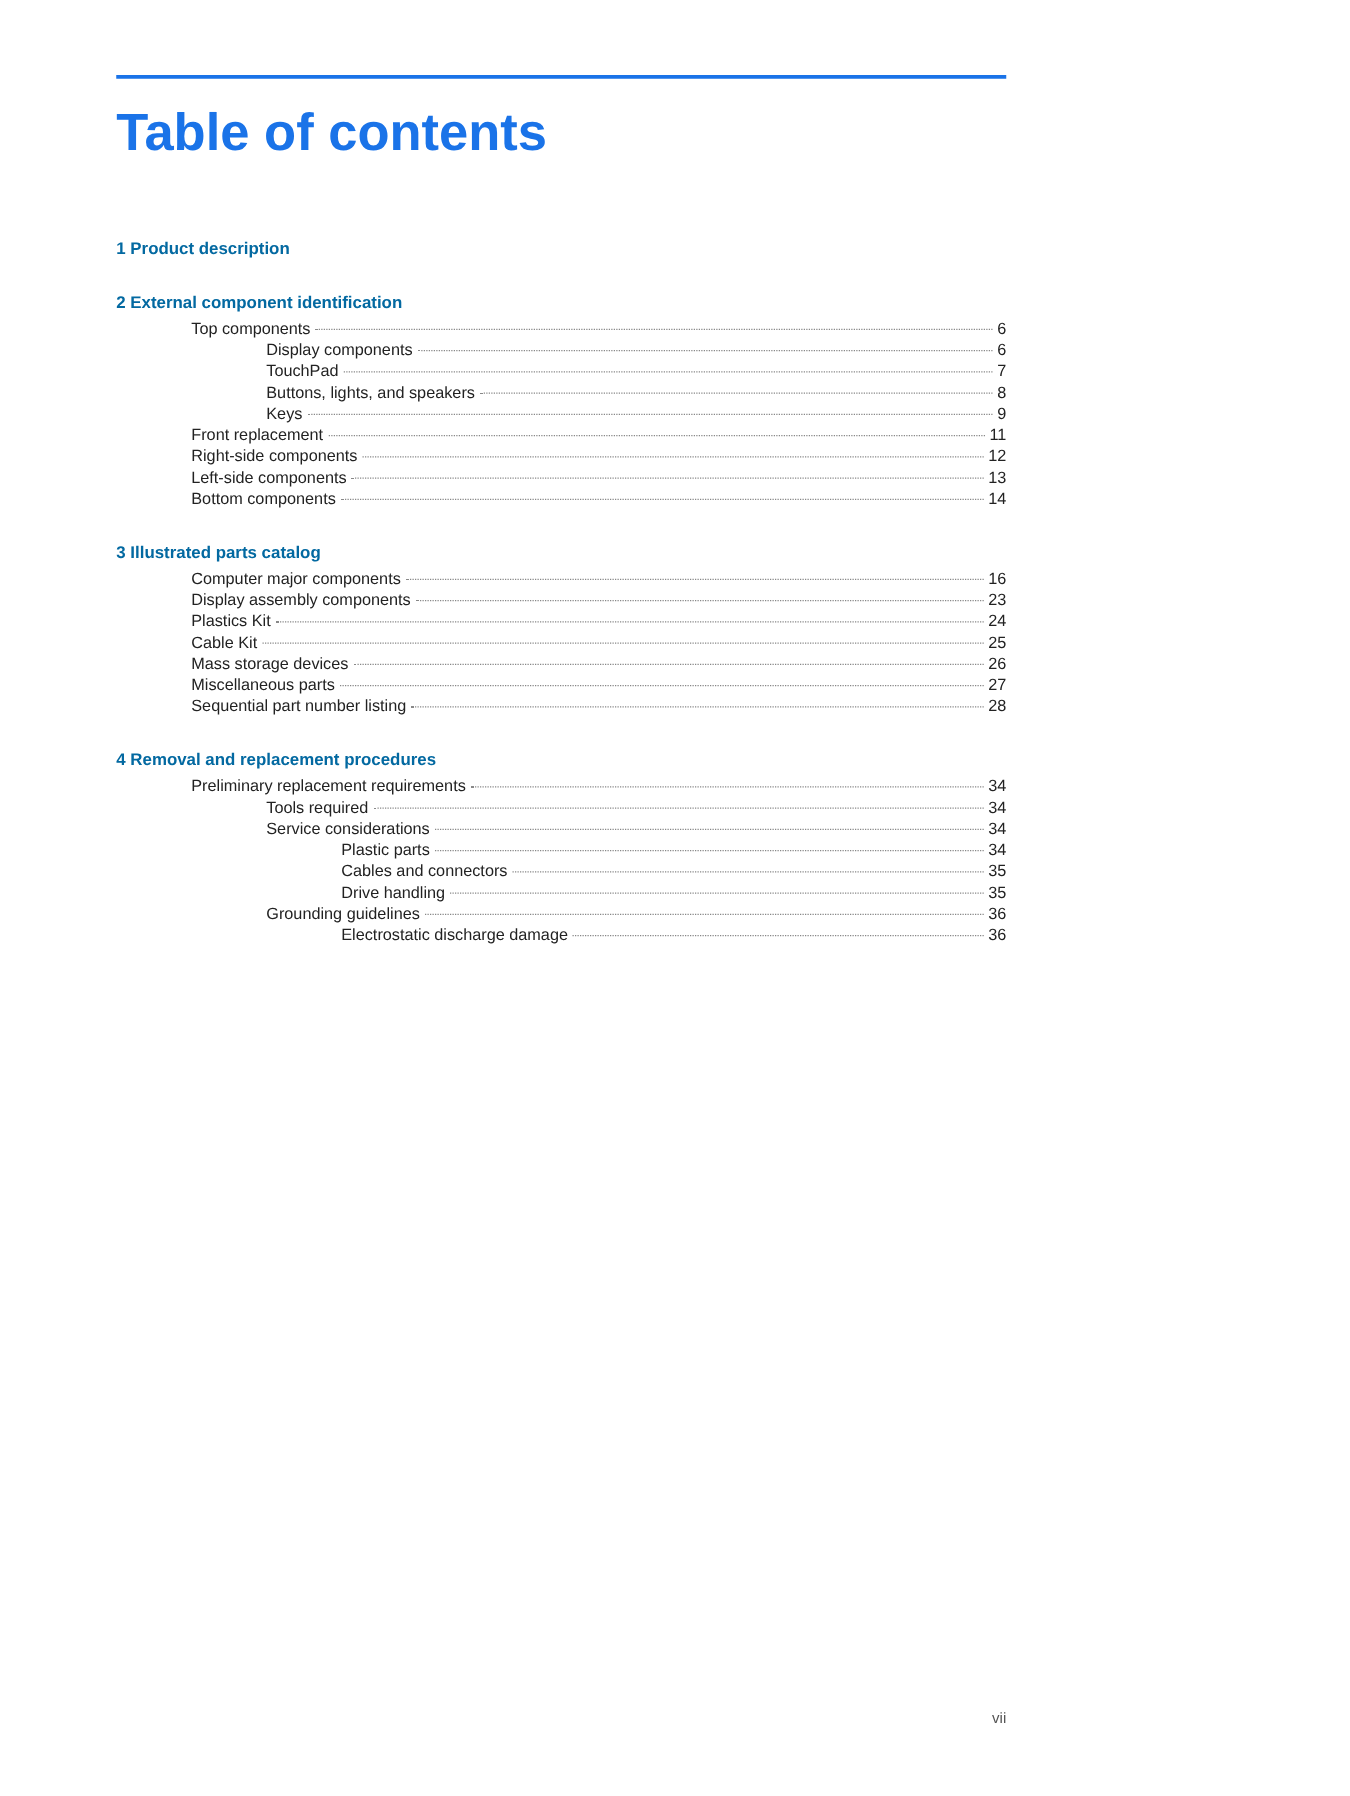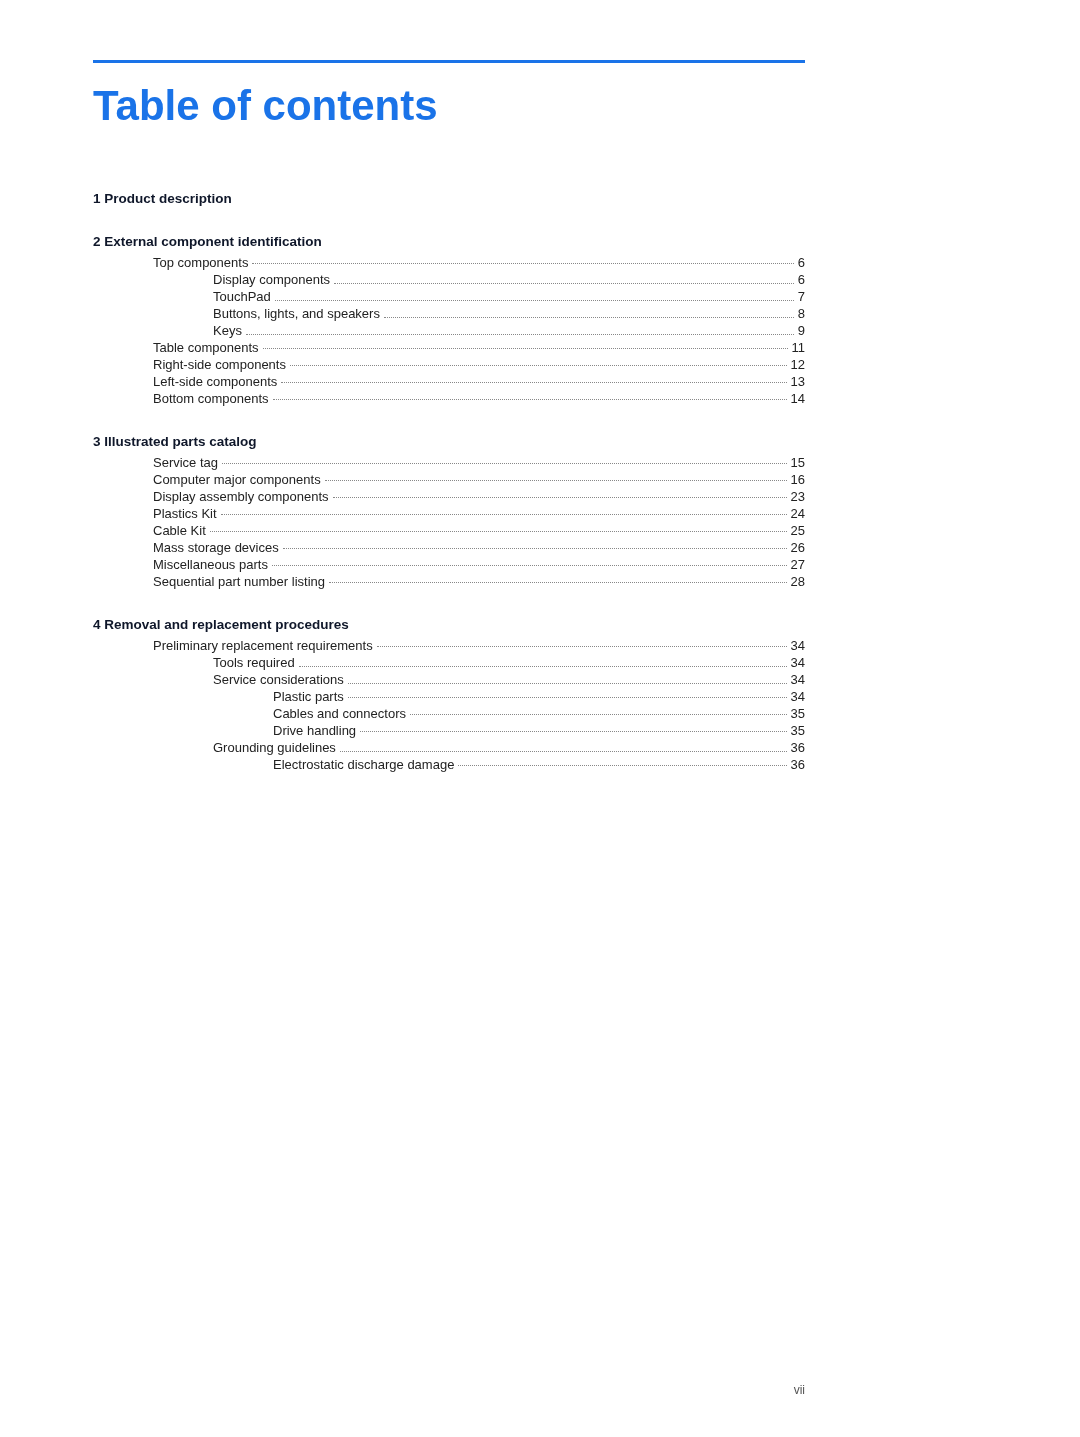--- a/index.html
+++ b/index.html
@@ -39,21 +39,21 @@
       line-height: 1.2;
     }
 
     .toc-section {
       margin-bottom: 28px;
     }
 
     .section-heading {
       font-size: 13.5px;
       font-weight: bold;
-      color: #0f172a;
+      color: #0369a1;
       margin-bottom: 6px;
     }
 
     .toc-entry {
       display: flex;
       align-items: baseline;
       margin-bottom: 2px;
       font-size: 13px;
       color: #222222;
     }
@@ -71,27 +71,27 @@
       min-width: 20px;
     }
 
     .toc-entry .page-num {
       white-space: nowrap;
       font-size: 13px;
     }
 
     
     .indent-1 { padding-left: 60px; text-align: right; }
-    .indent-2 { padding-left: 120px; align-items: flex-end; }
+    .indent-2 { padding-left: 120px; }
     .indent-3 { padding-left: 180px; text-align: right; }
     .indent-4 { padding-left: 240px; }
 
     .page-footer {
       position: absolute;
-      bottom: 40px;
+      bottom: 56px;
       right: 93px;
       font-size: 12px;
       color: #555;
     }
   </style>
 </head>
 <body>
 
 <div class="page">
   <hr class="top-rule">
@@ -122,21 +122,21 @@
           <span class="entry-label">Buttons, lights, and speakers</span>
           <span class="dots"></span>
           <span class="page-num">8</span>
         </div>
         <div class="toc-entry indent-2">
           <span class="entry-label">Keys</span>
           <span class="dots"></span>
           <span class="page-num">9</span>
         </div>
         <div class="toc-entry indent-1">
-          <span class="entry-label">Table components</span>
+          <span class="entry-label">Front replacement</span>
           <span class="dots"></span>
           <span class="page-num">11</span>
         </div>
         <div class="toc-entry indent-1">
           <span class="entry-label">Right-side components</span>
           <span class="dots"></span>
           <span class="page-num">12</span>
         </div>
         <div class="toc-entry indent-1">
           <span class="entry-label">Left-side components</span>
@@ -144,25 +144,20 @@
           <span class="page-num">13</span>
         </div>
         <div class="toc-entry indent-1">
           <span class="entry-label">Bottom components</span>
           <span class="dots"></span>
           <span class="page-num">14</span>
         </div>
       </div>
       <div class="toc-section">
         <div class="section-heading">3  Illustrated parts catalog</div>
-        <div class="toc-entry indent-1">
-          <span class="entry-label">Service tag</span>
-          <span class="dots"></span>
-          <span class="page-num">15</span>
-        </div>
         <div class="toc-entry indent-1">
           <span class="entry-label">Computer major components</span>
           <span class="dots"></span>
           <span class="page-num">16</span>
         </div>
         <div class="toc-entry indent-1">
           <span class="entry-label">Display assembly components</span>
           <span class="dots"></span>
           <span class="page-num">23</span>
         </div>

